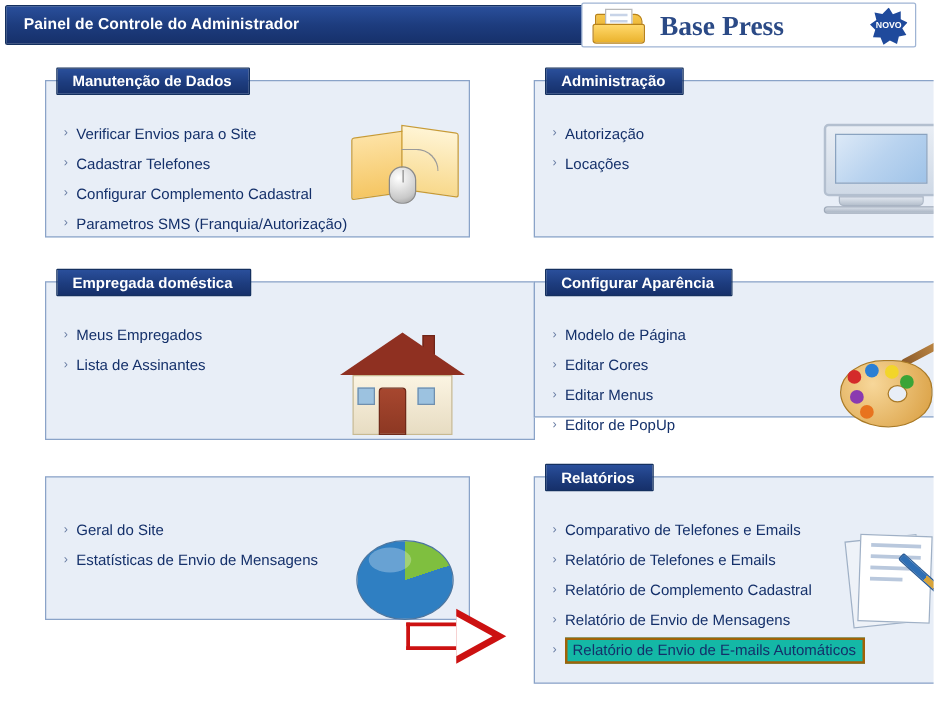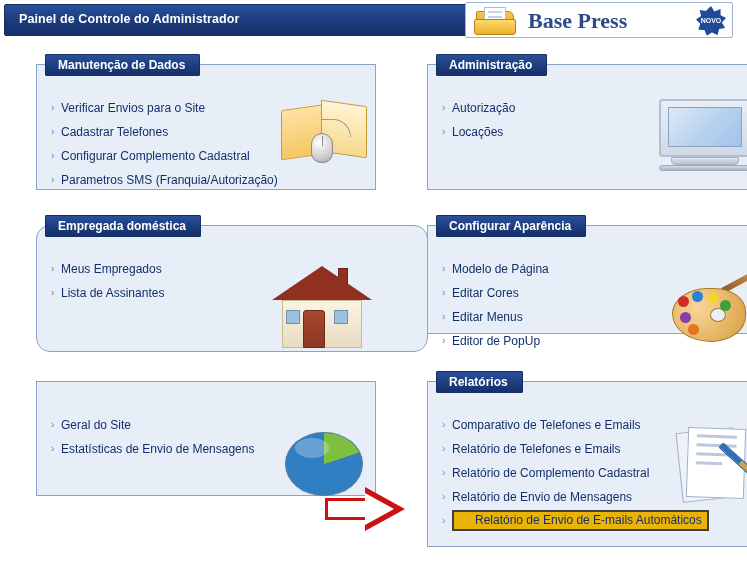--- a/index.html
+++ b/index.html
@@ -155,30 +155,30 @@
     font-size: 10px;
     vertical-align: middle;
   }
   .link-row .label {
     display: inline-block;
     font-size: 12px;
     color: #14306a;
     vertical-align: middle;
   }
   .link-row.highlight .label {
-    border: 2px solid #404040;
-    padding: 1px 5px 2px 21px;
+    border: 2px solid #a16207;
+    padding: 1px 5px 2px 4px;
     line-height: 14px;
-    background: #eab308;
+    background: #14b8a6;
   }
 
   
   #panel-manutencao { left: 8px;   top: 64px;  width: 340px; height: 126px; }
   #panel-administracao { left: 399px; top: 64px; width: 337px; height: 126px; }
-  #panel-empregada { left: 8px;   top: 225px; width: 392px; height: 127px; border-radius: 14px; }
+  #panel-empregada { left: 8px;   top: 225px; width: 392px; height: 127px; }
   #panel-aparencia { left: 399px; top: 225px; width: 337px; height: 109px; }
   #panel-estatisticas { left: 8px; top: 381px; width: 340px; height: 115px; }
   #panel-relatorios { left: 399px; top: 381px; width: 337px; height: 166px; }
 
   
   .art { position: absolute; }
 
   
   #art-book { left: 238px; top: 10px; width: 96px; height: 72px; }
   #art-book .pg-l {

